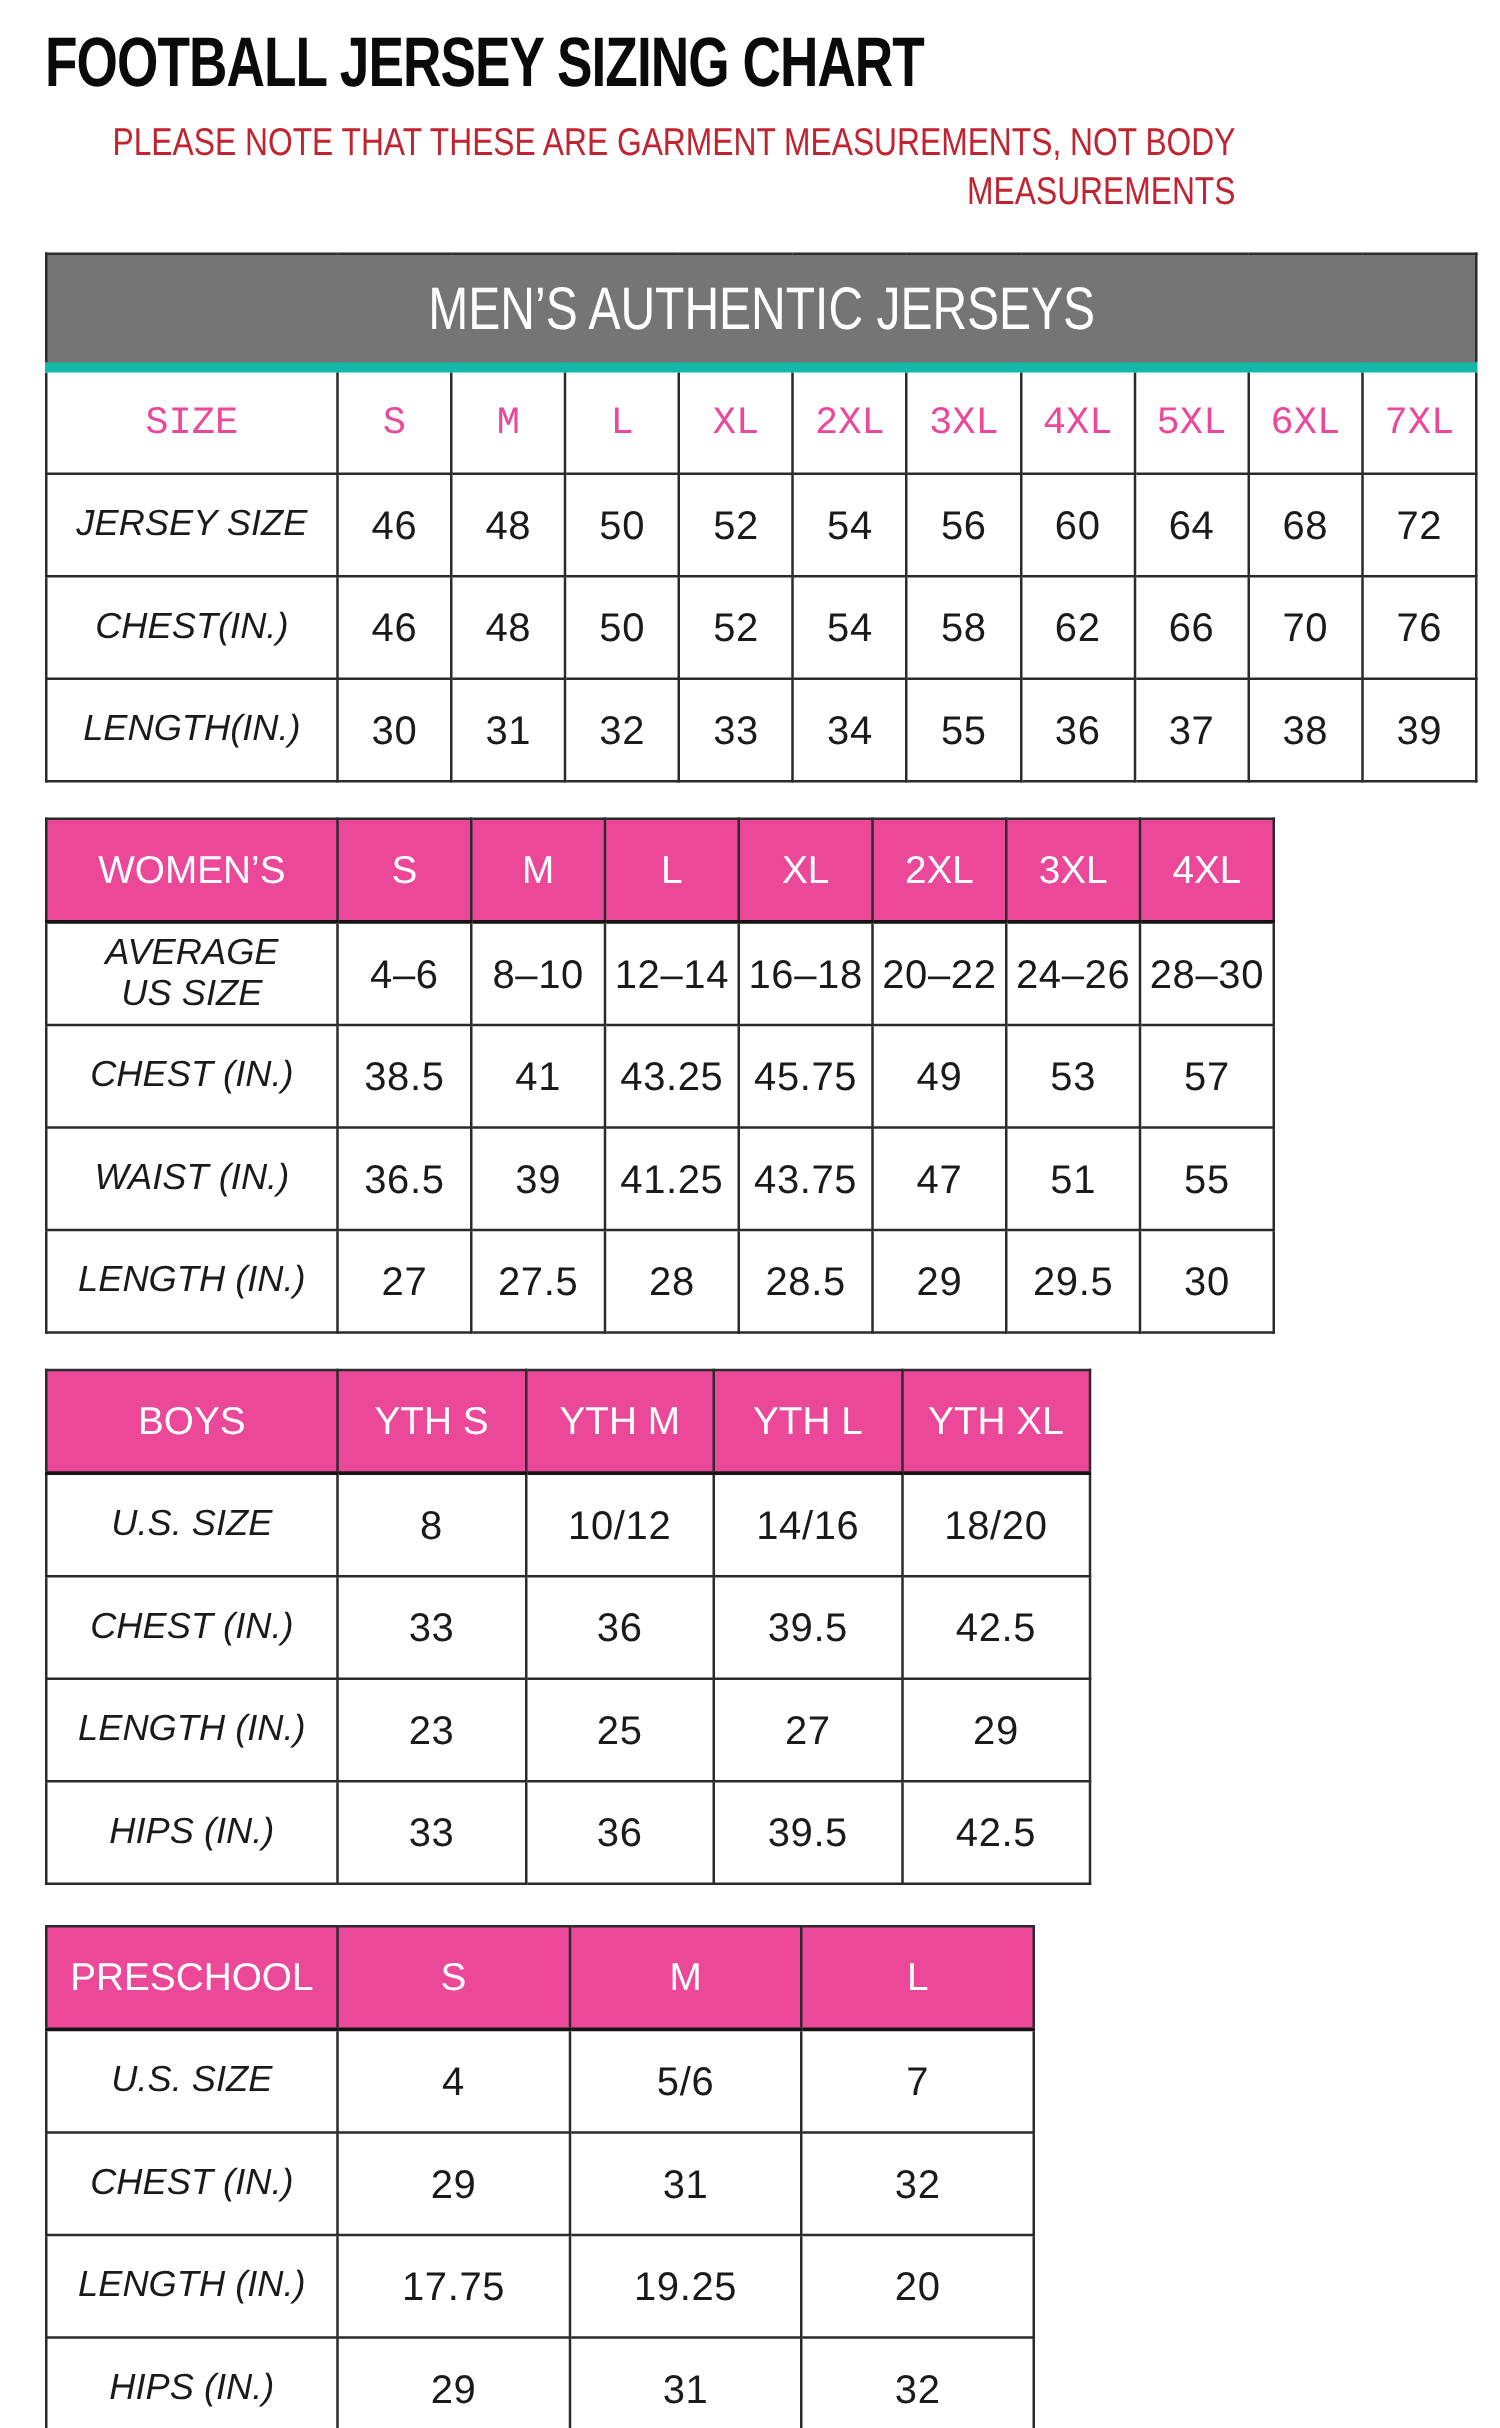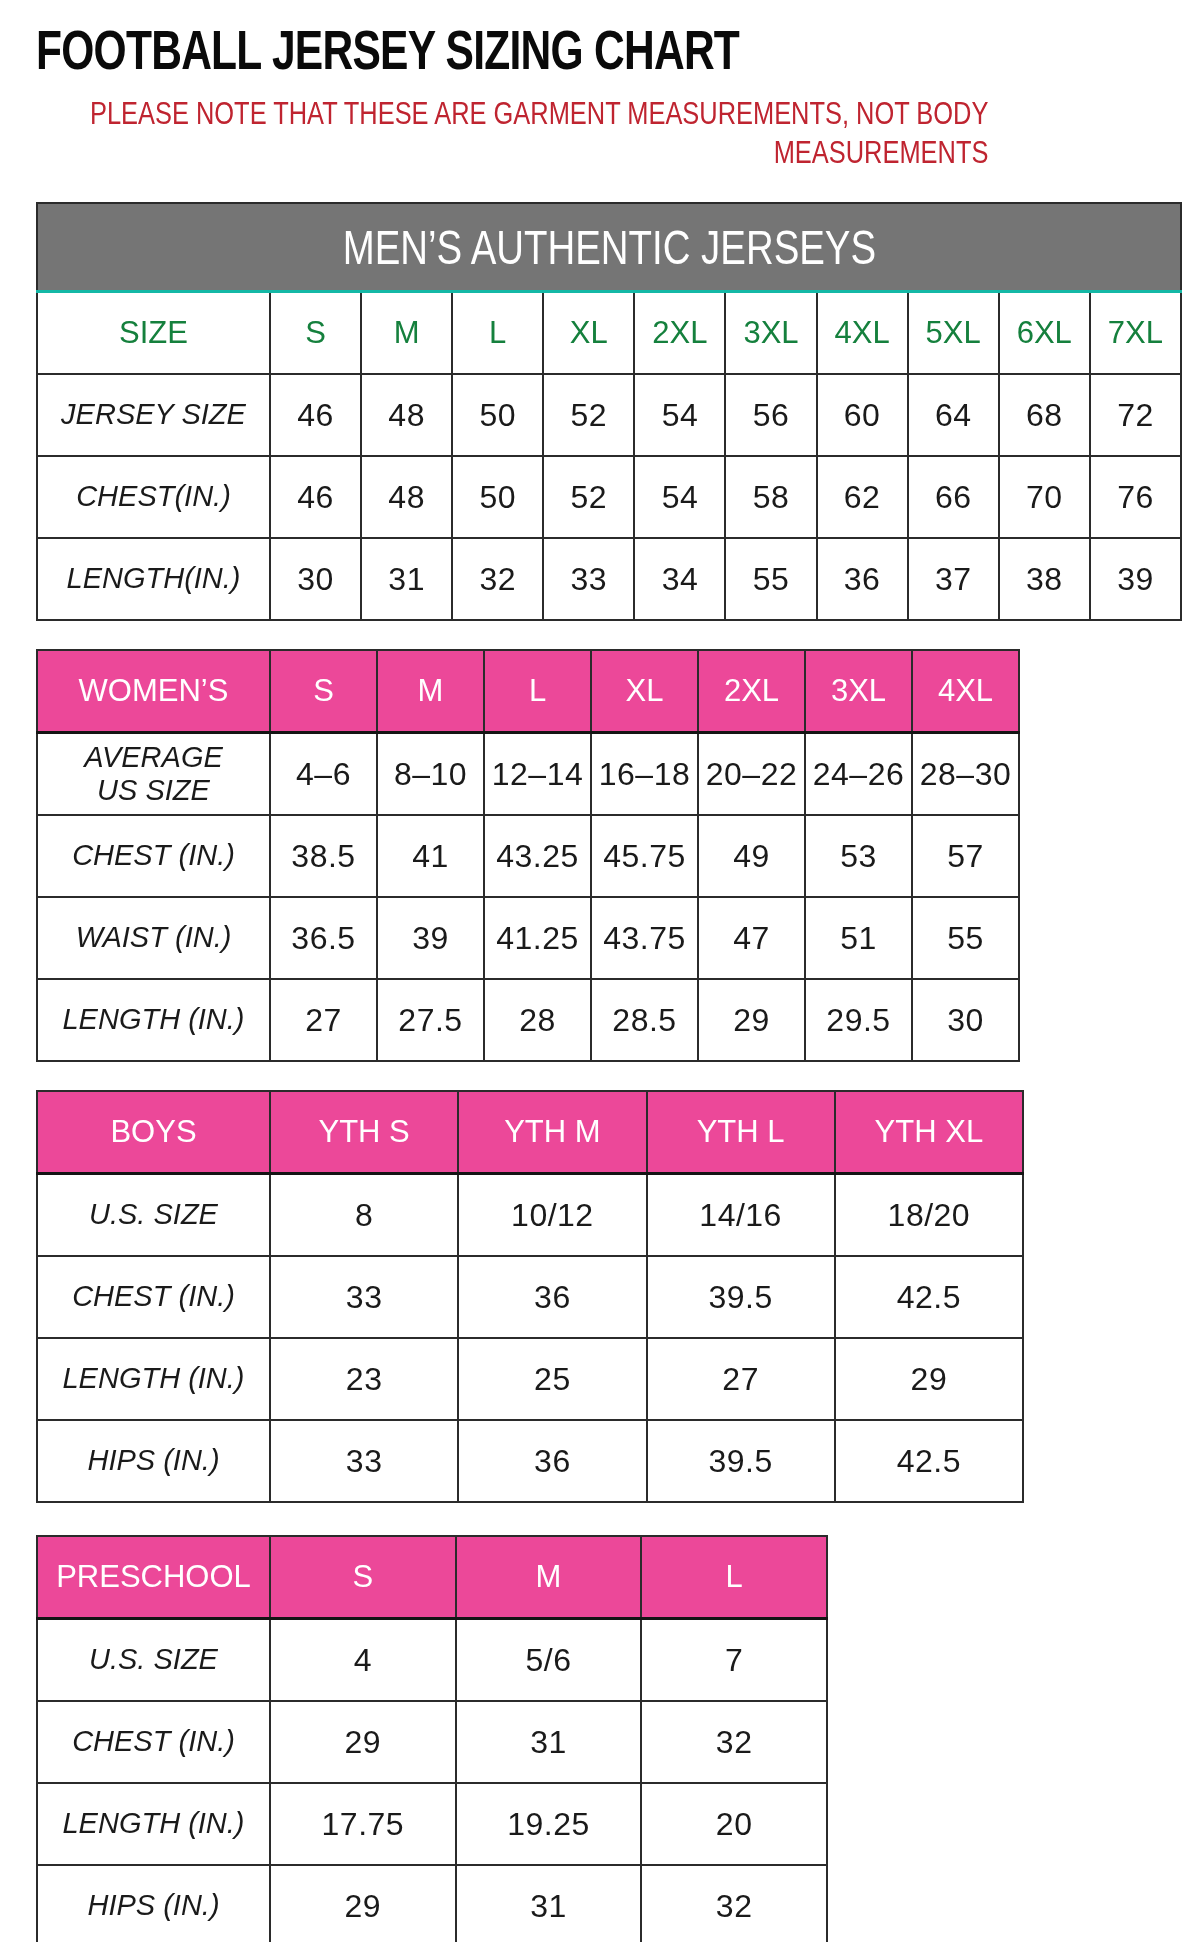--- a/index.html
+++ b/index.html
@@ -45,50 +45,51 @@
   }
 
   
   table {
     border-collapse: collapse;
     table-layout: fixed;
     margin-top: 28px;
   }
   table[data-table="0"] { width: 1146px; margin-top: 30px; }
   table[data-table="1"] { width: 984px; }
-  table[data-table="2"] { width: 988px; }
+  table[data-table="2"] { width: 837px; }
   table[data-table="3"] { width: 792px; margin-top: 32px; }
 
   th, td {
     border: 2px solid #2b2b2b;
     text-align: center;
     vertical-align: middle;
     height: 76px;
     padding: 2px 4px;
     font-weight: normal;
   }
   td { font-size: 32px; color: #1a1a1a; letter-spacing: 0.5px; }
 
   th.banner {
     height: 82px;
     background: #757575;
     color: #ffffff;
     font-size: 48px;
-    border-bottom: 3px solid #14b8a6;
+    border-bottom: 8px solid #14b8a6;
   }
   th.banner .squeeze {
     display: inline-block;
     transform: scaleX(0.80);
     transform-origin: 50% 50%;
   }
 
   th.plain-h {
     background: #ffffff;
-    color: #15803d;
+    color: #ec4899;
     font-size: 31px;
+    font-family: Liberation Mono, monospace;
   }
   th.gray-h {
     background: #ec4899;
     color: #ffffff;
     font-size: 31px;
     border-bottom: 3px solid #141414;
   }
   th.rowlabel {
     background: #ffffff;
     color: #1a1a1a;

